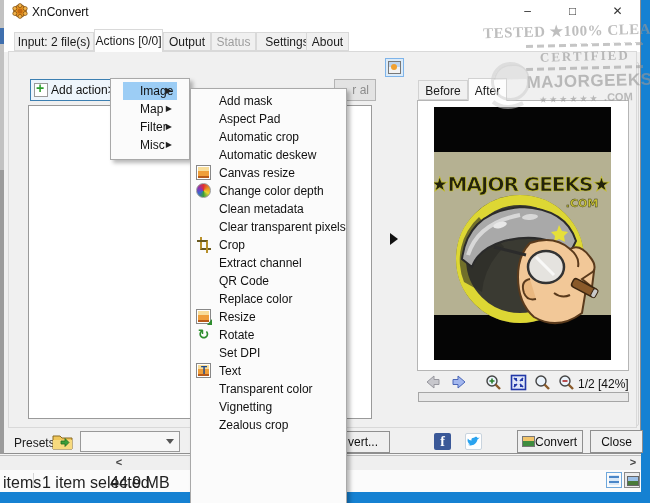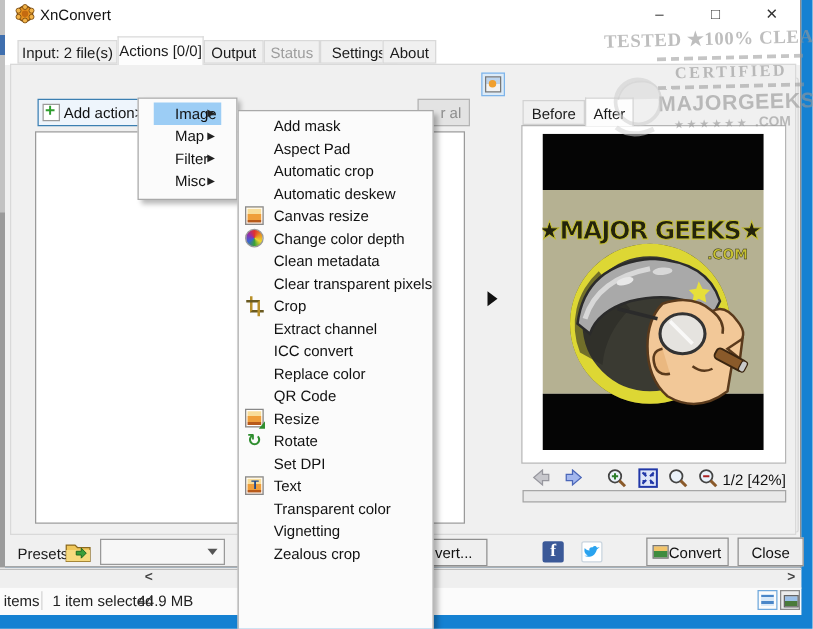--- a/index.html
+++ b/index.html
@@ -12,21 +12,21 @@
   }
   .abs{position:absolute;}
   
   #left-strip{left:0;top:0;width:4px;height:492px;background:#c2c2c2;}
   #left-strip .blue-bit{position:absolute;left:0;top:28px;width:4px;height:16px;background:#3f6fae;}
   #left-strip .dark-bit{position:absolute;left:0;top:170px;width:4px;height:290px;background:#9b9b9b;}
   #bg-window{left:0;top:454px;width:641px;height:38px;background:#f5f5f5;}
   #bg-scrollrow{left:0;top:455px;width:641px;height:14px;background:#efefef;border-top:1px solid #bdbdbd;border-bottom:1px solid #d9d9d9;}
   .scroll-arrow{position:absolute;top:455px;width:14px;height:14px;line-height:14px;text-align:center;color:#444;font-size:11px;font-weight:bold;cursor:default;}
   #bg-statusbar{left:0;top:470px;width:641px;height:22px;background:#fbfbfb;}
-  .status-text{position:absolute;top:4px;color:#222;font-size:12px;white-space:nowrap;}
+  .status-text{position:absolute;top:4px;color:#222;font-size:16px;white-space:nowrap;}
   .status-sep{position:absolute;top:3px;width:1px;height:15px;background:#d5d5d5;}
   .view-icon{position:absolute;top:472px;width:16px;height:16px;box-sizing:border-box;}
   #view-list-icon{border:1px solid #6fa8dc;background:#d9e9f8 repeating-linear-gradient(180deg,transparent 0 3px,#4a86c8 3px 5px);background-clip:content-box;padding:2px;}
   #view-thumb-icon{border:1px solid #8a8a8a;background:#ececec;}
   #view-thumb-icon i{position:absolute;left:2px;top:3px;width:10px;height:8px;background:linear-gradient(180deg,#9cc0e8 0 50%,#4a7a3a 50% 100%);border:1px solid #666;}
   
   #win{left:4px;top:0;width:637px;height:454px;background:#f0f0f0;border-right:1px solid #8f8f8f;border-bottom:1px solid #8f8f8f;box-sizing:border-box;}
   #titlebar{position:absolute;left:0;top:0;width:100%;height:30px;background:#ffffff;}
   #title-text{position:absolute;left:28px;top:5px;font-size:12px;color:#111;}
   .win-ctl{position:absolute;top:0;width:45px;height:22px;line-height:22px;text-align:center;color:#333;font-size:12px;cursor:default;}
@@ -288,23 +288,22 @@
   <div class="smi"><span>Add mask</span></div>
   <div class="smi"><span>Aspect Pad</span></div>
   <div class="smi"><span>Automatic crop</span></div>
   <div class="smi"><span>Automatic deskew</span></div>
   <div class="smi"><span class="mi-icon ic-canvas"></span><span>Canvas resize</span></div>
   <div class="smi"><span class="mi-icon ic-wheel"></span><span>Change color depth</span></div>
   <div class="smi"><span>Clean metadata</span></div>
   <div class="smi"><span>Clear transparent pixels</span></div>
   <div class="smi"><span class="mi-icon ic-crop"></span><span>Crop</span></div>
   <div class="smi"><span>Extract channel</span></div>
-  <div class="smi"><span>ICC convert</span></div>
+  <div class="smi"><span>QR Code</span></div>
   <div class="smi"><span>Replace color</span></div>
-  <div class="smi"><span>QR Code</span></div>
   <div class="smi"><span class="mi-icon ic-resize"></span><span>Resize</span></div>
   <div class="smi"><span class="mi-icon ic-rotate">↻</span><span>Rotate</span></div>
   <div class="smi"><span>Set DPI</span></div>
   <div class="smi"><span class="mi-icon ic-text"></span><span>Text</span></div>
   <div class="smi"><span>Transparent color</span></div>
   <div class="smi"><span>Vignetting</span></div>
   <div class="smi"><span>Zealous crop</span></div>
 </div>
 
 <div id="watermark" class="abs">

